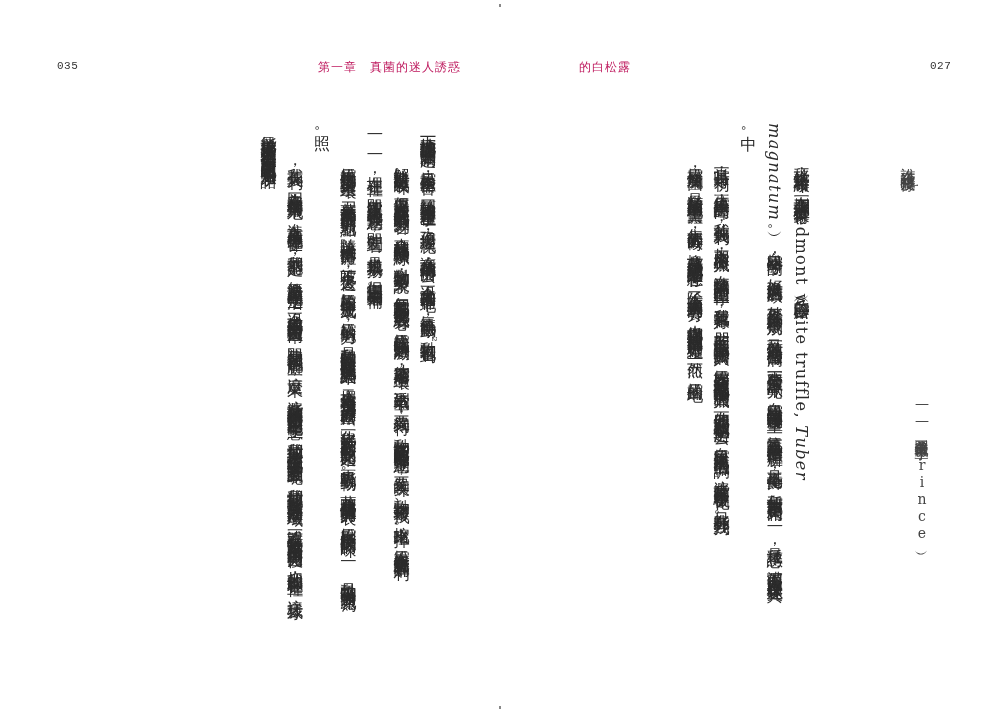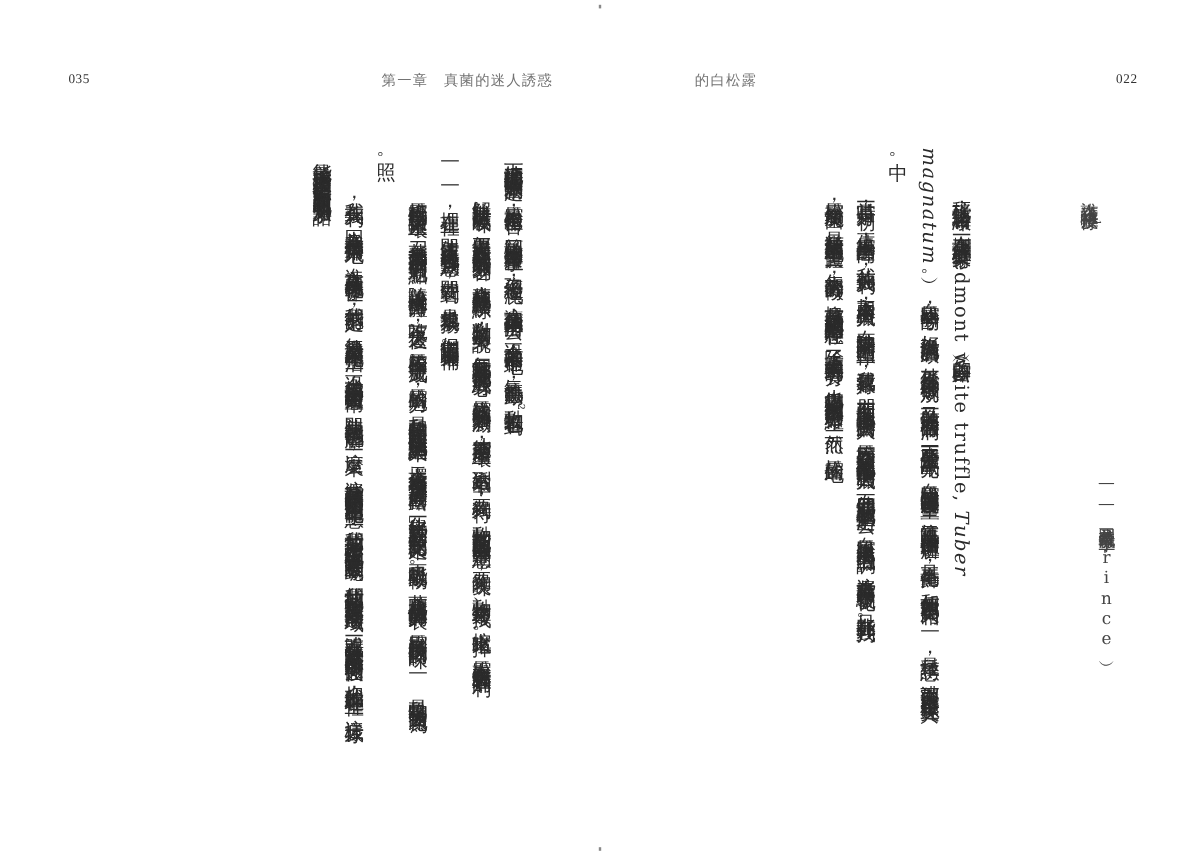--- a/index.html
+++ b/index.html
@@ -5,22 +5,22 @@
   html, body { margin: 0; padding: 0; }
   body {
     width: 1000px; height: 714px; background: #ffffff; position: relative; overflow: hidden;
     font-family: "DejaVu Serif", "Liberation Serif", serif; color: #2a2a2a;
   }
   .spread { position: absolute; inset: 0; }
   .page { position: absolute; top: 0; height: 714px; width: 500px; }
   .page-left { left: 0; }
   .page-right { left: 500px; }
   .gutter-mark { position: absolute; left: 499px; width: 2px; height: 3px; background: #888; }
-  .folio { position: absolute; top: 60px; font-size: 11px; letter-spacing: 0.5px; color: #333; font-family: Liberation Serif, serif; }
-  .running-head { position: absolute; top: 59px; font-size: 12px; color: #737373; letter-spacing: 1px; }
+  .folio { position: absolute; top: 60px; font-size: 11px; letter-spacing: 0.5px; color: #333; font-family: Liberation Mono, monospace; }
+  .running-head { position: absolute; top: 59px; font-size: 12px; color: #be185d; letter-spacing: 1px; }
   .body-text {
     position: absolute; top: 123px; height: 470px;
     writing-mode: vertical-rl; text-orientation: upright;
     font-size: 16.2px; line-height: 26.6px; letter-spacing: 1.3px; color: #2b2b2b;
     white-space: normal;
   }
   .body-text p { margin: 0; text-indent: 0; }
   .body-text p.indent { text-indent: 2em; }
   .latin { text-orientation: sideways; }
   .latin.it { font-style: italic; }
@@ -49,21 +49,21 @@
     <div class="body-text" id="left-body" style="left:62px; width:385px;">
         <p><span>下棲地讓它們面臨一個基本問題。松露是產孢器官，等同於植物果實會產生種子。孢子經過演化，讓真菌能夠傳播出去，不過真菌的孢子在地下，氣流無法帶動，動物也看不到</span><sup class="fn">2</sup>。</p>
         <p class="indent"><span>解決辦法是散發氣味。但要壓過森林裡五花八門的氣味可不容易。森林裡的氣味縱橫錯綜，對動物的鼻子來說，每個氣味都可能令牠們著迷或分心。松露的氣味必須夠刺激，才能穿透層層土壤，透到空氣中；要夠獨特，動物才能在周圍的嗅覺風景中注意到；要夠美味，動物才會來尋找、挖出來吃掉。松露在視覺上有種種的不利——埋在土裡，即使裸露出來也很難被注意到，即使看到，也是其貌不揚；但它們用氣味來彌補。</span></p>
         <p class="indent"><span>松露把動物引誘來探索土壤，召募來攜帶真菌的孢子到一個新地點，隨著排泄物排出體外。被吃下去之後，松露的工作就完成了。松露的魅力，是和動物的口味經過數億年演化糾纏的結果。天擇會偏袒符合孢子傳播者喜好的松露。「化學」好一點的松露和差一點的比起來，更能吸引動物。蘭花會模仿發情雌蜂的外表，松露則反映了動物的口味——是動物吸引力的演化寫照。</span></p>
         <p class="indent"><span>我在義大利，因為我想被真菌帶入地下，進入真菌所住的化學世界。我們能力不足，無法參與真菌的化學生活，不過成熟松露的語言尖銳而簡單，即使是我們也能了解。這麼一來，這些真菌讓我們暫時參與了它們的化學生態。我們該如何思考發生在地下生物之間迸發的互動呢？我們該如何理解這些人類之外的溝通場域？或許跟在一隻激動追蹤松露蹤跡的狗兒後面，把我的臉埋在土裡，這樣我才能最接近松露用來處理它們生命中那麼多面向的化學吸引力和承諾。</span></p>
       </div>
   </div>
 
   <div class="page page-right">
     <div class="running-head" style="left:79px">的白松露</div>
-    <div class="folio" style="left:430px">022</div>
+    <div class="folio" style="left:430px">027</div>
 
     <div class="body-text" id="right-body" style="left:82px; width:232px;">
         <p class="indent"><span>磅秤上墊著格紋布，布上擱著一堆皮耶蒙特（</span><span class="latin">Piedmont</span><span>）的白松露（</span><span class="latin">white truffle, </span><span class="latin it">Tuber magnatum</span><span>）。白松露髒兮兮的，好像沒洗過的石頭；外形像馬鈴薯一樣不規則，又像骷髏頭一樣帶有凹洞。兩公斤要價一萬二千歐元。白松露的甜臭味瀰漫秤重室，這氣味正是白松露的價值所在，且毫不掩飾，和任何東西都不大相同——是種誘惑，濃郁而令人困惑得足以迷失其中。</span></p>
         <p class="indent"><span>當時是十一月初，正值松露季的高峰，我前往義大利，加入兩名松露獵人，在波隆納那附近的山丘工作。我運氣很好，朋友的朋友認識一個買賣松露的人。松露商同意介紹我認識他兩個最厲害的獵人，而他們同意讓我和他們一起出去。白松露獵人是出了名的低調。這些真菌從來不曾被馴化，只能在野外找到。</span></p>
         <p class="indent"><span>松露屬於塊菌，是幾類菌根菌的地下子實體。一年大部分的時候，塊菌都是以菌絲體網絡的形態存在，除了靠著土壤中得到的養分，也靠它們從植物根部取得的糖分維生。然而，松露的地</span></p>
       </div>
   </div>
 
   <div class="epigraph-title">
     <span>誰在給誰拉皮條？</span><sup class="fn">1</sup>

